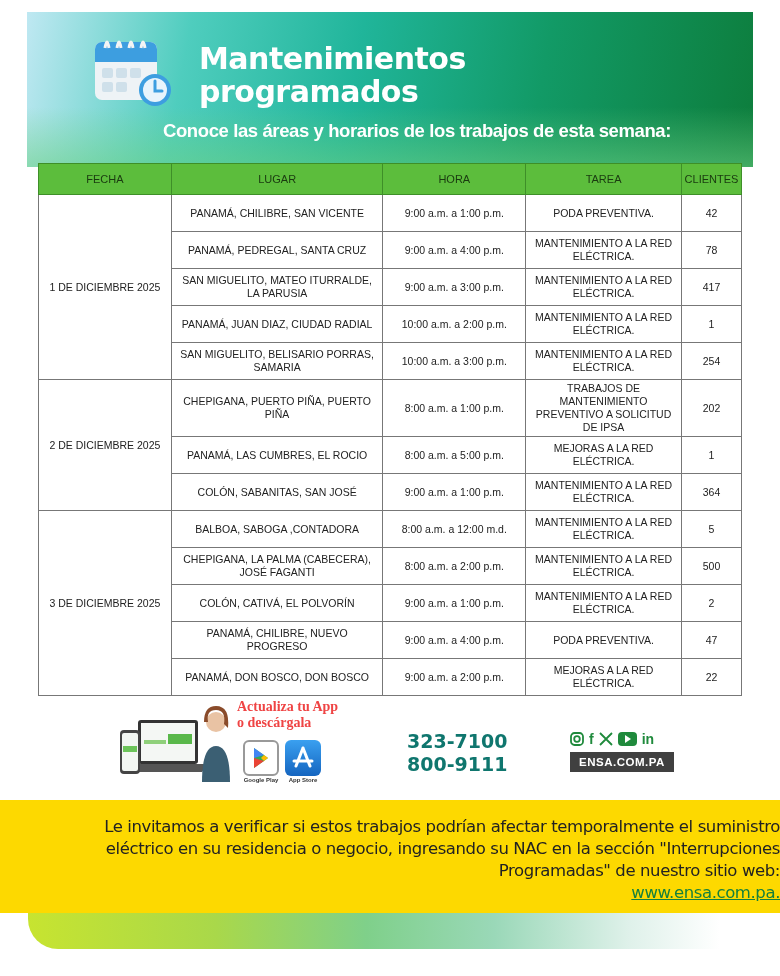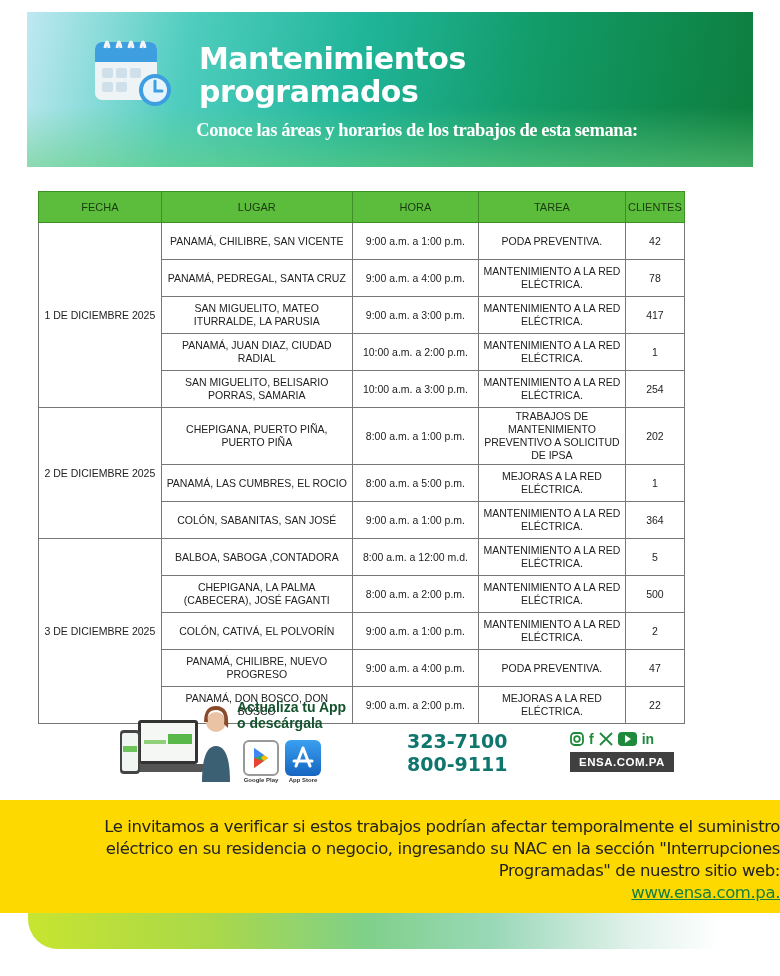--- a/index.html
+++ b/index.html
@@ -17,46 +17,46 @@
     background: linear-gradient(180deg, rgba(120,220,140,0) 0%, rgba(110,210,130,0.55) 100%);
   }
   .cal-icon { position: absolute; left: 64px; top: 18px; width: 84px; height: 80px; z-index: 2; }
   .title {
     position: absolute; left: 172px; top: 30px; z-index: 2;
     font-family: "DejaVu Sans", sans-serif; font-weight: bold; color: #ffffff;
     font-size: 30px; line-height: 33px; letter-spacing: -0.5px;
   }
   .subtitle {
     position: absolute; left: 60px; top: 108px; z-index: 2; width: 660px; text-align: center;
-    font-family: Liberation Serif, serif; font-weight: bold; color: #ffffff;
+    font-family: Liberation Sans, sans-serif; font-weight: bold; color: #ffffff;
     font-size: 18.5px; letter-spacing: -0.4px; white-space: nowrap;
   }
 
   
   table.sched {
-    position: absolute; left: 38px; top: 163px; width: 647px;
-    border-collapse: collapse; font-family: "Liberation Sans", sans-serif; margin-top: 28px;
+    position: absolute; left: 38px; top: 163px; width: 704px;
+    border-collapse: collapse; font-family: "Liberation Sans", sans-serif;
   }
   table.sched th {
     background: #5cbd3c; color: #1a3a10; font-weight: normal; font-size: 11px;
     height: 31px; border: 1px solid #3e8f28; text-align: center;
   }
   table.sched td {
     border: 1px solid #777; font-size: 10.5px; text-align: center; vertical-align: middle;
     color: #222; line-height: 13px; padding: 2px 4px;
   }
   table.sched td.date { font-size: 10.5px; }
   .c-date { width: 133px; } .c-lugar { width: 212px; } .c-hora { width: 143px; }
   .c-tarea { width: 156px; } .c-cli { width: 60px; }
 
   
   .promo-art { position: absolute; left: 116px; top: 700px; width: 120px; height: 82px; }
   .promo-title {
-    position: absolute; left: 237px; top: 699px; font-family: Liberation Sans, sans-serif;
-    font-weight: bold; color: #14532d; font-size: 14px; line-height: 16px;
+    position: absolute; left: 237px; top: 699px; font-family: Liberation Serif, serif;
+    font-weight: bold; color: #ef4444; font-size: 14px; line-height: 16px;
   }
   .store { position: absolute; top: 740px; width: 36px; height: 36px; border-radius: 6px; }
   .store.gp { left: 243px; background: #fff; border: 2px solid #999; }
   .store.as { left: 285px; background: linear-gradient(180deg, #3aa0f0, #1565c0); }
   .store-label { position: absolute; top: 777px; font-size: 6px; font-weight: bold; color: #333; width: 40px; text-align: center; }
 
   .phones {
     position: absolute; left: 407px; top: 730px; font-family: "DejaVu Sans", sans-serif;
     font-weight: bold; color: #0f766e; font-size: 19px; line-height: 23px;
   }

